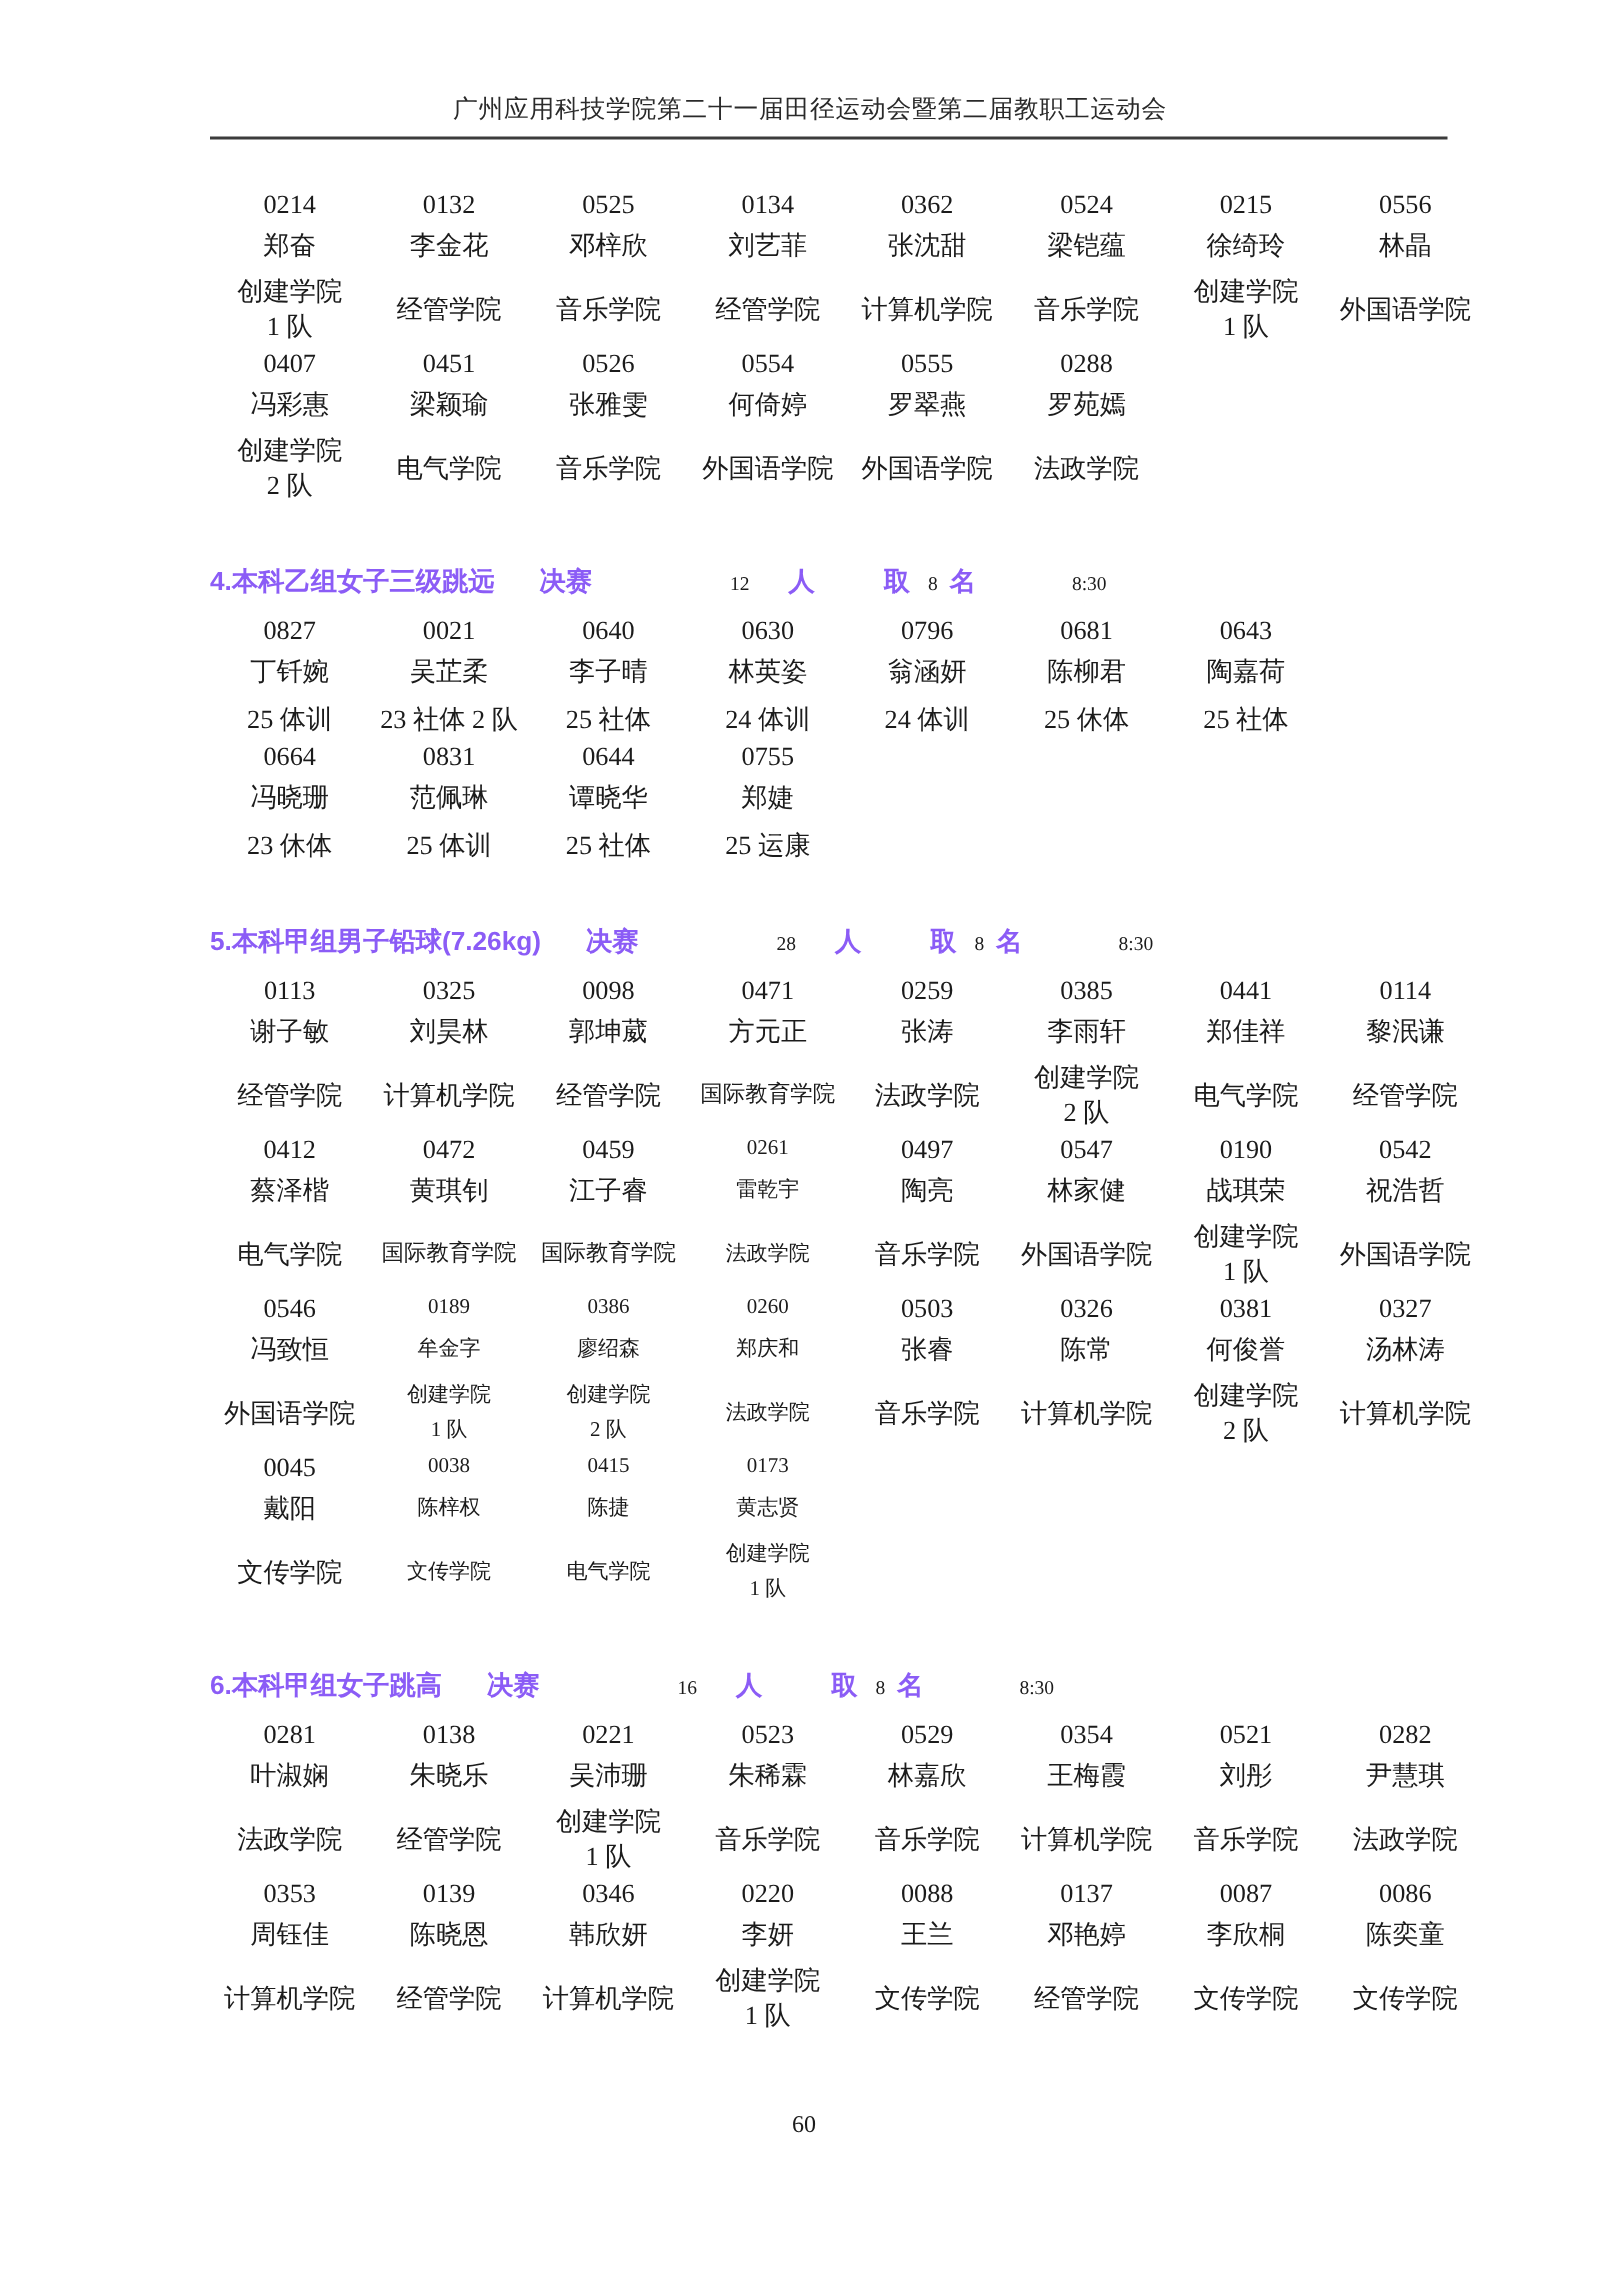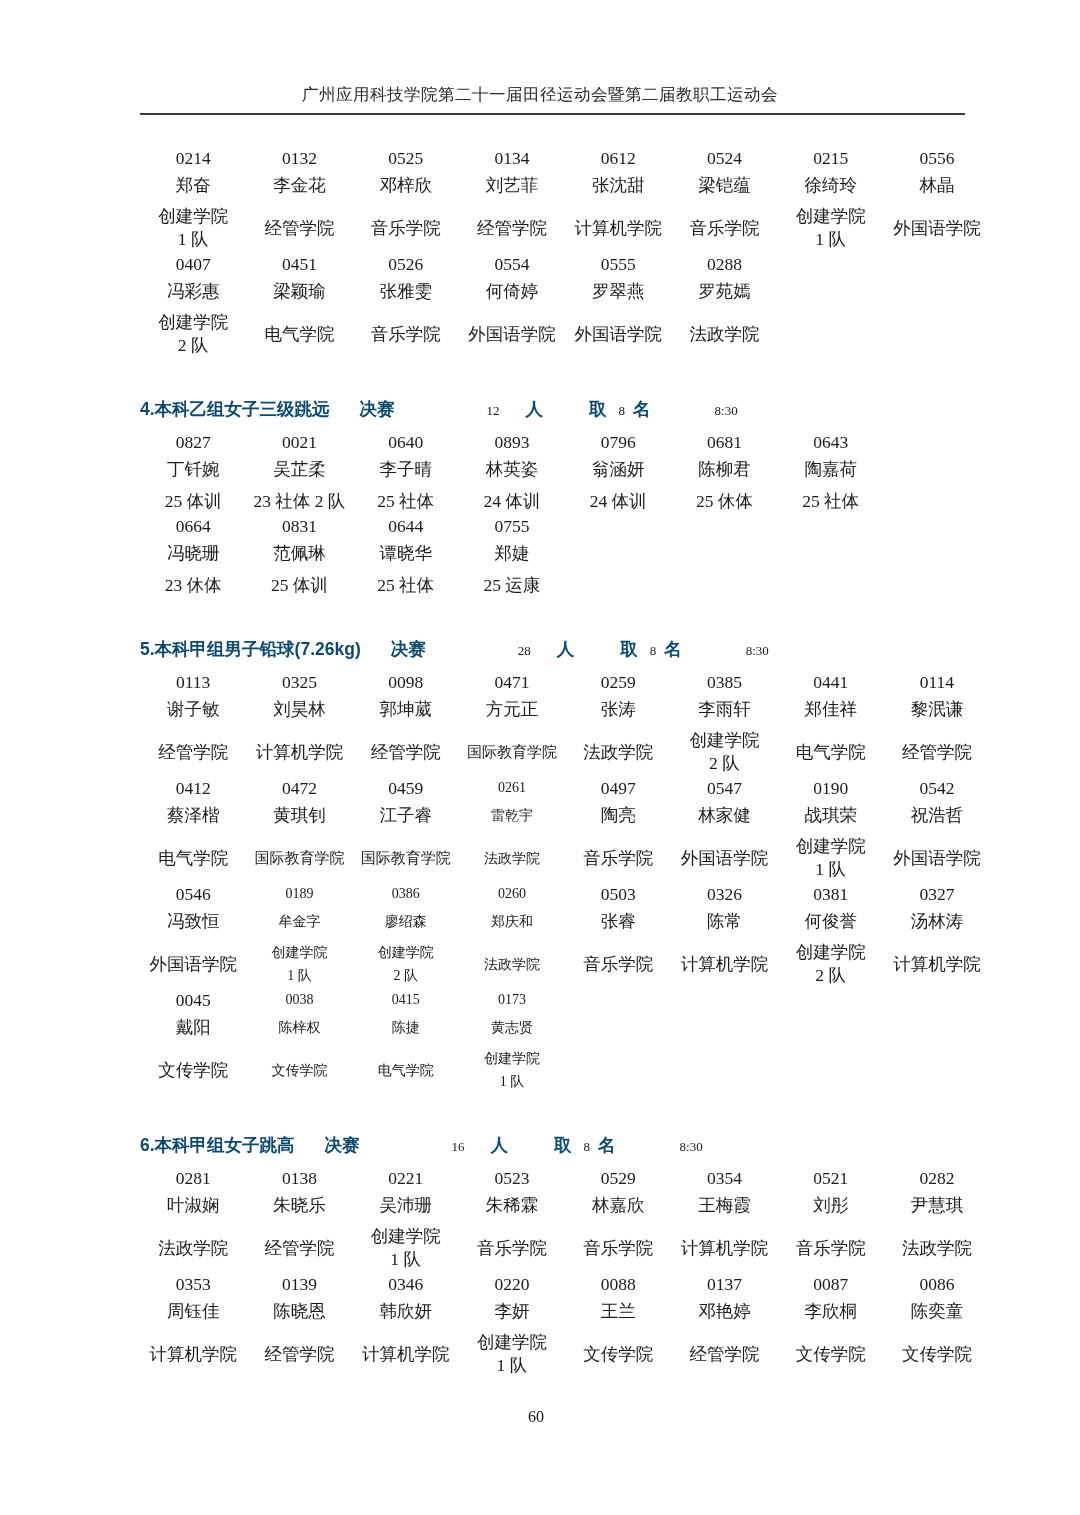--- a/index.html
+++ b/index.html
@@ -2,21 +2,21 @@
 <html><head>
 <meta charset="utf-8">
 <style>
   html, body { margin:0; padding:0; }
   body {
     width:1080px; height:1515px; position:relative;
     background:#ffffff; color:#1b1b1b;
     font-family:"Liberation Serif", serif;
     overflow:hidden;
   }
-  .page-header { padding-top:84px; text-align:center; }
+  .page-header { padding-top:62px; text-align:center; }
   .page-title { font-size:16.5px; letter-spacing:0.5px; color:#2a2a2a; }
   .header-rule { margin:7px 0 0 140px; width:825px; border-top:2px solid #3c3c3c; height:0; }
 
   .content { margin-left:140px; width:850px; }
   .content > :first-child { margin-top:30px; }
 
   .entry-row { display:grid; grid-template-columns:repeat(8,1fr); }
   .cell { text-align:center; font-size:17.5px; display:flex; flex-direction:column; }
   .cell.small { font-size:14px; }
   .num { font-family:"Liberation Serif", serif; line-height:26px; }
@@ -24,21 +24,21 @@
   .team {
     margin-top:6px; flex:1; min-height:24px;
     display:flex; flex-direction:column; justify-content:center;
     line-height:23px; white-space:pre-line;
   }
   .team.tight { font-size:15px;text-align:center; }
 
   .section-heading { margin-top:40px; display:flex; align-items:baseline; white-space:pre; }
   .section-heading + .entry-row { margin-top:8px; }
   .sh-label, .sh-round, .sh-people, .sh-take, .sh-qunit {
-    font-weight:bold; font-size:17.5px; color:#0c4a6e;
+    font-weight:bold; font-size:17.5px; color:#8b5cf6;
     font-family:"Liberation Sans", sans-serif;
   }
   .sh-count, .sh-quota, .sh-time { font-size:13px; font-family:"Liberation Serif", serif; }
   .sh-round { margin-left:30px; }
   .sh-count { margin-left:92px; }
   .sh-people { margin-left:26px; }
   .sh-take  { margin-left:46px; }
   .sh-quota { margin-left:12px; }
   .sh-qunit { margin-left:8px; }
   .sh-time  { margin-left:64px; }
@@ -70,21 +70,21 @@
         <div class="num">0525</div>
         <div class="name">邓梓欣</div>
         <div class="team">音乐学院</div>
       </div>
       <div class="cell">
         <div class="num">0134</div>
         <div class="name">刘艺菲</div>
         <div class="team">经管学院</div>
       </div>
       <div class="cell">
-        <div class="num">0612</div>
+        <div class="num">0362</div>
         <div class="name">张沈甜</div>
         <div class="team">计算机学院</div>
       </div>
       <div class="cell">
         <div class="num">0524</div>
         <div class="name">梁铠蕴</div>
         <div class="team">音乐学院</div>
       </div>
       <div class="cell">
         <div class="num">0215</div>
@@ -142,21 +142,21 @@
         <div class="num">0021</div>
         <div class="name">吴芷柔</div>
         <div class="team">23 社体 2 队</div>
       </div>
       <div class="cell">
         <div class="num">0640</div>
         <div class="name">李子晴</div>
         <div class="team">25 社体</div>
       </div>
       <div class="cell">
-        <div class="num">0893</div>
+        <div class="num">0630</div>
         <div class="name">林英姿</div>
         <div class="team">24 体训</div>
       </div>
       <div class="cell">
         <div class="num">0796</div>
         <div class="name">翁涵妍</div>
         <div class="team">24 体训</div>
       </div>
       <div class="cell">
         <div class="num">0681</div>

